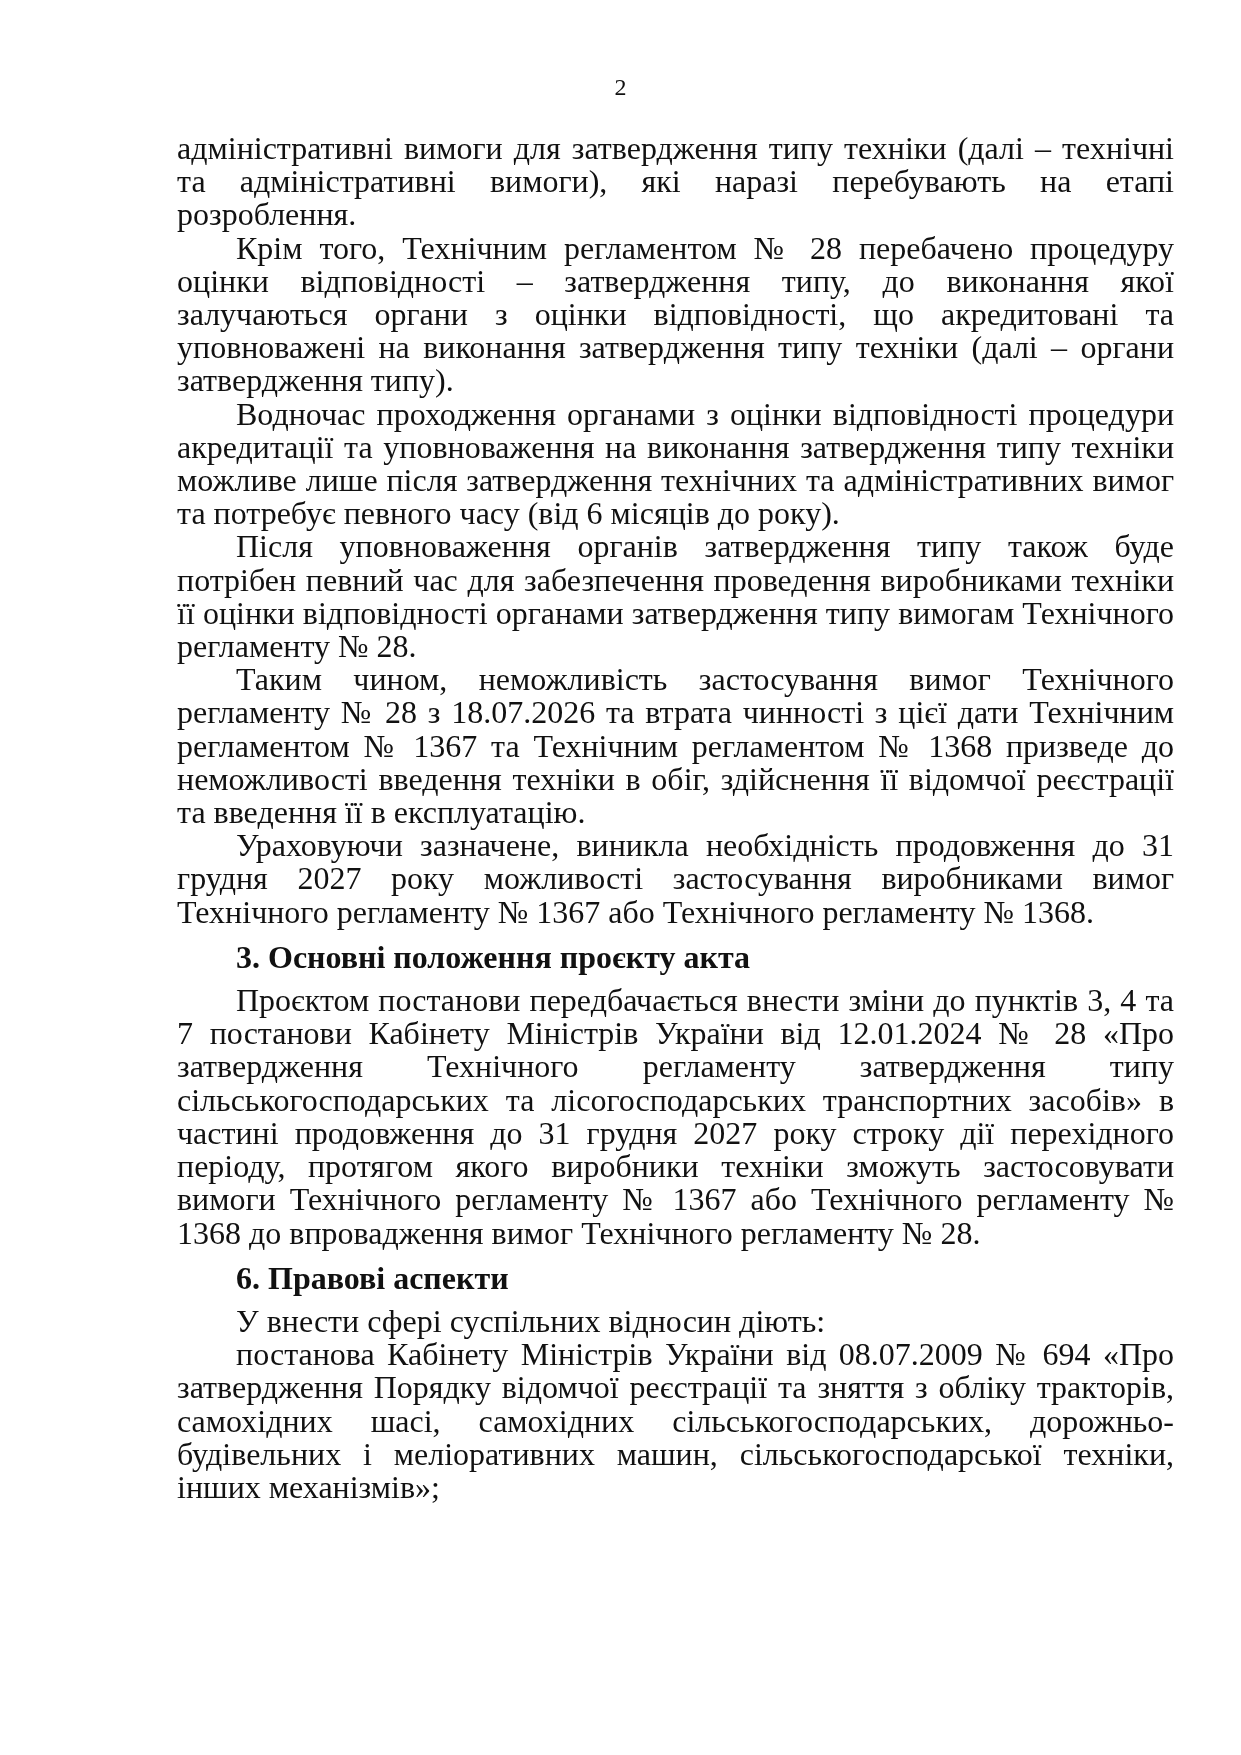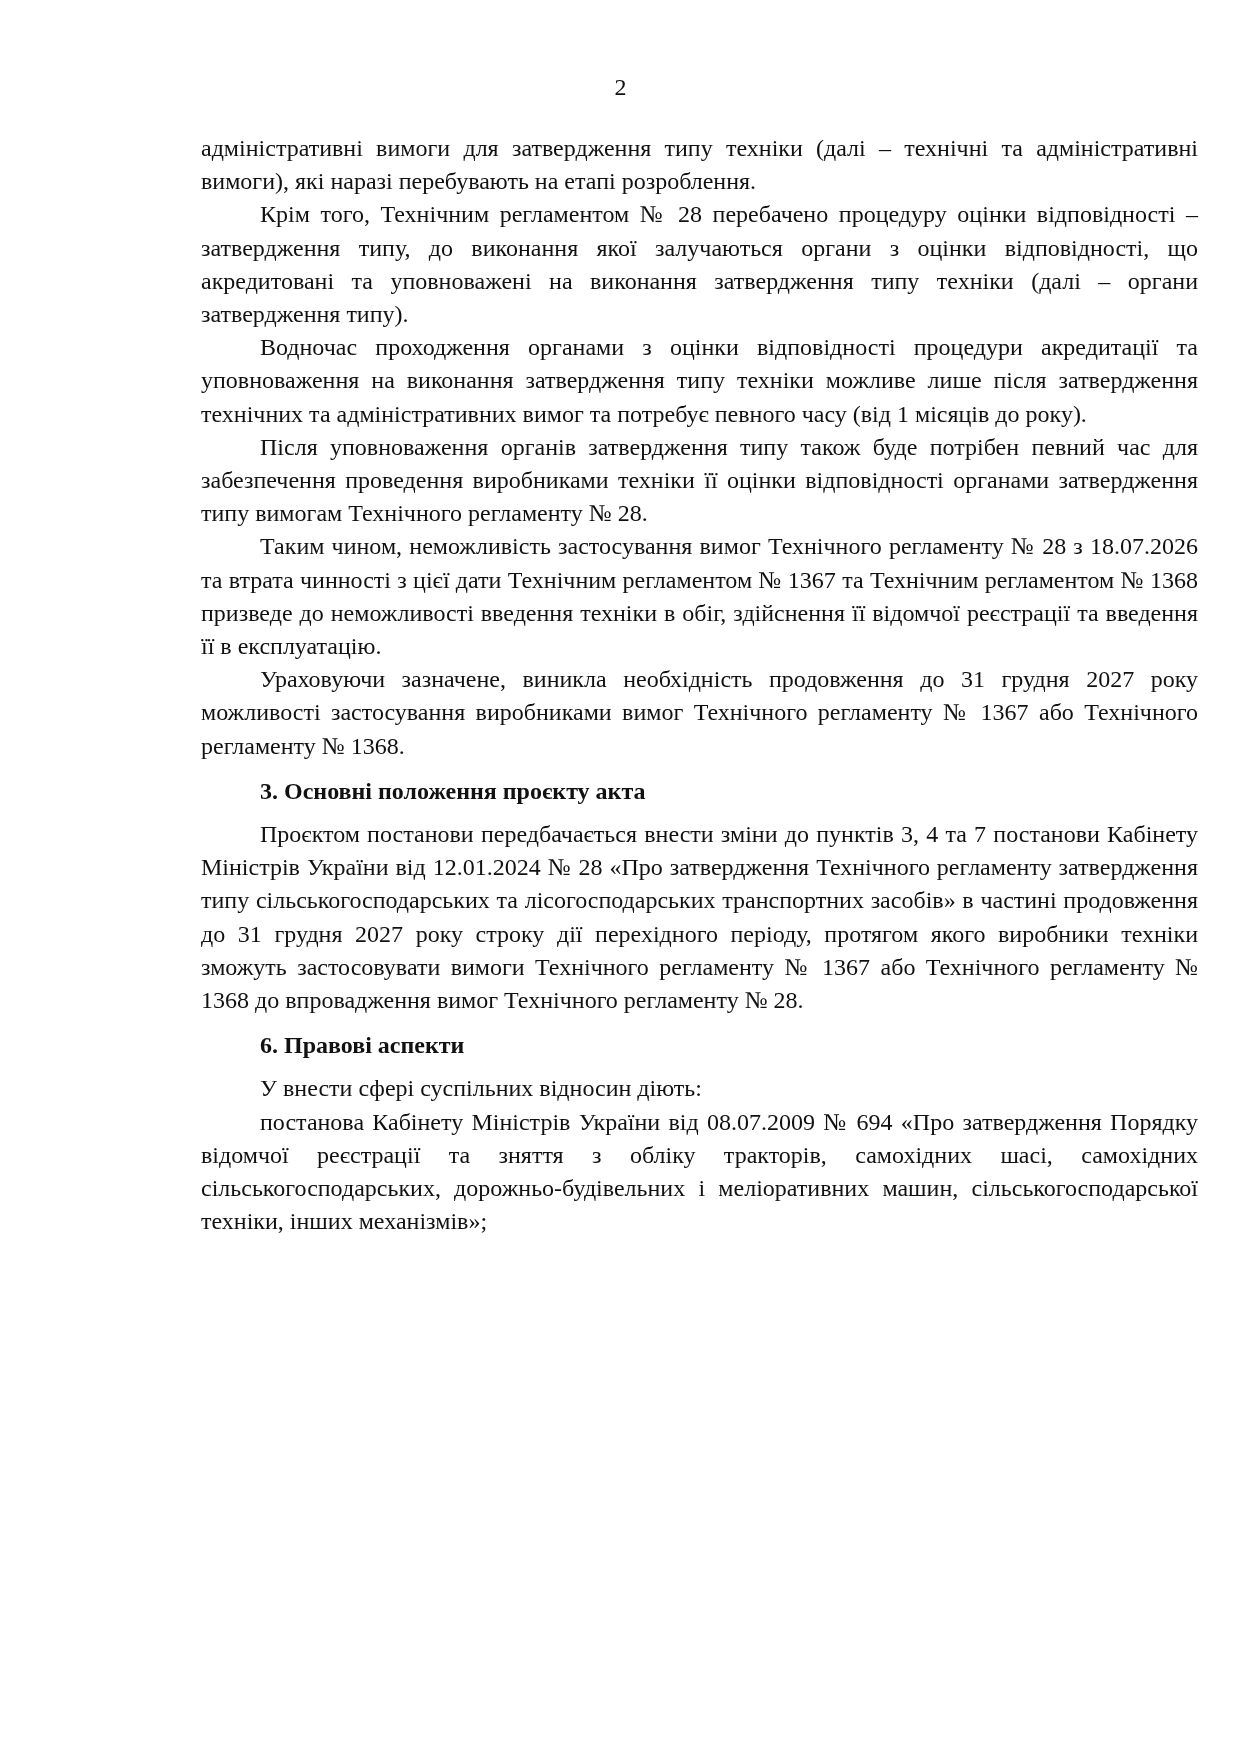--- a/index.html
+++ b/index.html
@@ -22,23 +22,22 @@
       width: 1241px;
       text-align: center;
       font-size: 24px;
       line-height: 30px;
     }
     .content {
       position: absolute;
       top: 132px;
       left: 177px;
       width: 997px;
-      font-size: 24px;
+      font-size: 32px;
       line-height: 33.2px;
-      margin-left: 24px;
     }
     .p {
       margin: 0;
       text-align: justify;
       text-indent: 59px;
     }
     .p.noindent {
       text-indent: 0;
     }
     .p.forcejust {
@@ -53,21 +52,21 @@
     .gap-before { margin-top: 12px; }
   </style>
 </head>
 <body>
 
 <div class="page-number">2</div>
 
 <div class="content">
   <p class="p noindent">адміністративні вимоги для затвердження типу техніки (далі – технічні та адміністративні вимоги), які наразі перебувають на етапі розроблення.</p>
   <p class="p">Крім того, Технічним регламентом № 28 перебачено процедуру оцінки відповідності – затвердження типу, до виконання якої залучаються органи з оцінки відповідності, що акредитовані та уповноважені на виконання затвердження типу техніки (далі – органи затвердження типу).</p>
-  <p class="p">Водночас проходження органами з оцінки відповідності процедури акредитації та уповноваження на виконання затвердження типу техніки можливе лише після затвердження технічних та адміністративних вимог та потребує певного часу (від 1 місяців до року).</p>
+  <p class="p">Водночас проходження органами з оцінки відповідності процедури акредитації та уповноваження на виконання затвердження типу техніки можливе лише після затвердження технічних та адміністративних вимог та потребує певного часу (від 6 місяців до року).</p>
   <p class="p">Після уповноваження органів затвердження типу також буде потрібен певний час для забезпечення проведення виробниками техніки її оцінки відповідності органами затвердження типу вимогам Технічного регламенту № 28.</p>
   <p class="p">Таким чином, неможливість застосування вимог Технічного регламенту № 28 з 18.07.2026 та втрата чинності з цієї дати Технічним регламентом № 1367 та Технічним регламентом № 1368 призведе до неможливості введення техніки в обіг, здійснення її відомчої реєстрації та введення її в експлуатацію.</p>
   <p class="p">Ураховуючи зазначене, виникла необхідність продовження до 31 грудня 2027 року можливості застосування виробниками вимог Технічного регламенту № 1367 або Технічного регламенту № 1368.</p>
 
   <div class="heading gap-before">3. Основні положення проєкту акта</div>
   <p class="p">Проєктом постанови передбачається внести зміни до пунктів 3, 4 та 7 постанови Кабінету Міністрів України від 12.01.2024 № 28 «Про затвердження Технічного регламенту затвердження типу сільськогосподарських та лісогосподарських транспортних засобів» в частині продовження до 31 грудня 2027 року строку дії перехідного періоду, протягом якого виробники техніки зможуть застосовувати вимоги Технічного регламенту № 1367 або Технічного регламенту № 1368 до впровадження вимог Технічного регламенту № 28.</p>
 
   <div class="heading gap-before">6. Правові аспекти</div>
   <p class="p">У внести сфері суспільних відносин діють:</p>
   <p class="p">постанова Кабінету Міністрів України від 08.07.2009 № 694 «Про затвердження Порядку відомчої реєстрації та зняття з обліку тракторів, самохідних шасі, самохідних сільськогосподарських, дорожньо-будівельних і меліоративних машин, сільськогосподарської техніки, інших механізмів»;</p>

